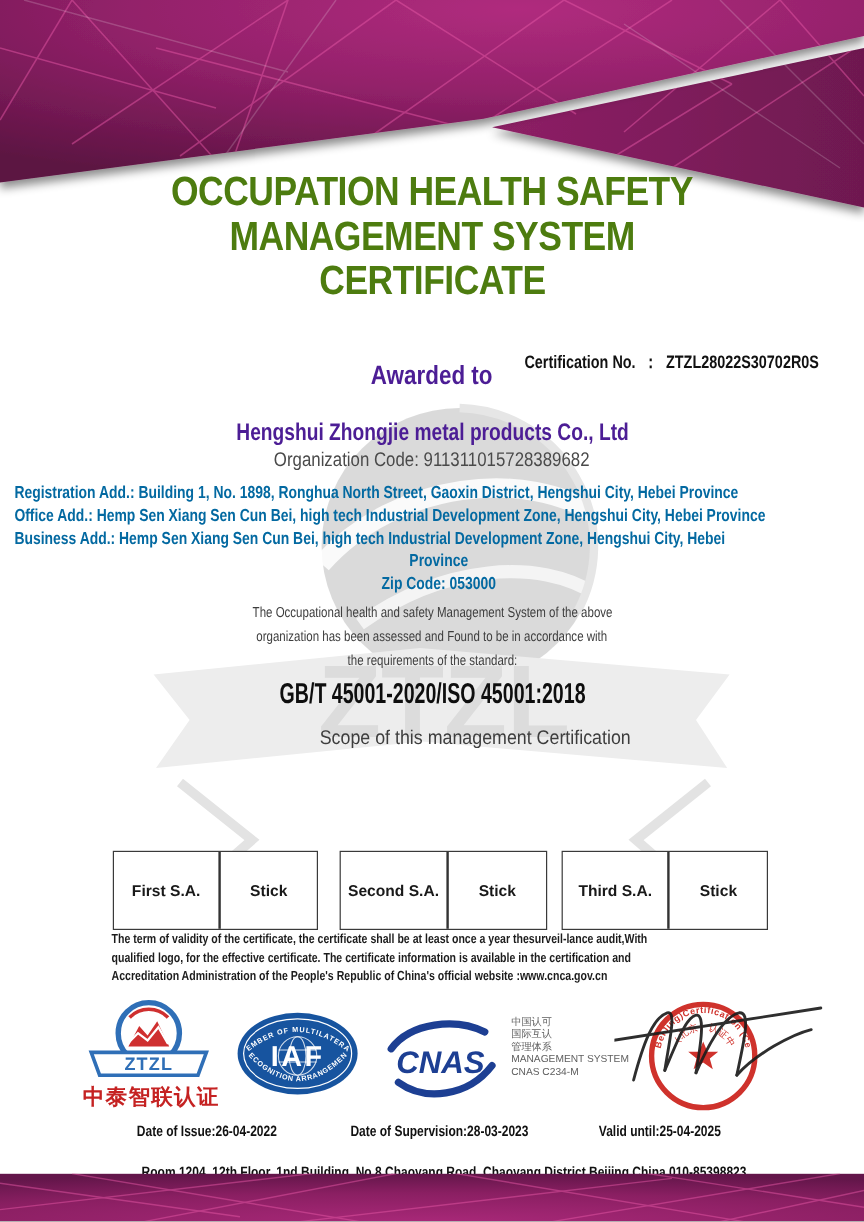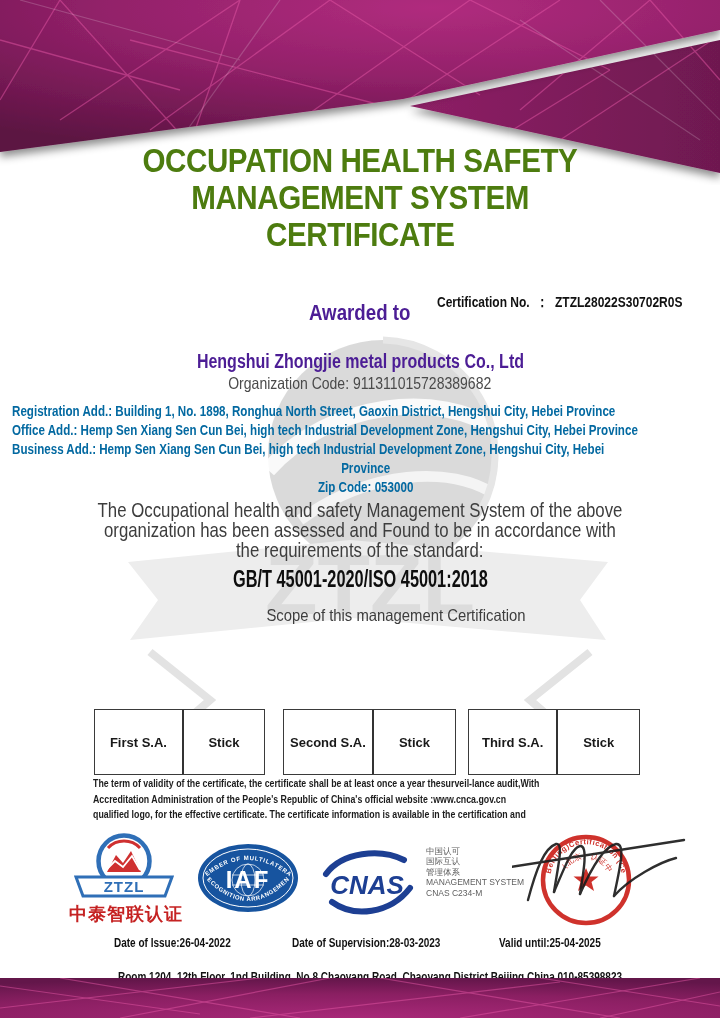--- a/index.html
+++ b/index.html
@@ -16,21 +16,21 @@
   .certno .cxl{--sx:0.8;}
   .awarded{top:300px;font-size:22px;}
   .awarded .cx{--sx:0.85;}
   .company{top:350px;font-size:20px;}
   .company .cx{--sx:0.8;}
   .orgcode{top:374px;font-size:16.5px;color:#4a4a4a;}
   .orgcode .cx{--sx:0.85;}
   .addrs{top:402px;font-size:14.5px;font-weight:bold;color:#0369a1;line-height:19px;padding-left:12px;width:708px;}
   .addrs .cxl{--sx:0.8;}
   .addr-c{text-align:center;padding-left:0;}
-  .assess{top:500px;font-size:21px;line-height:20px;color:#3d3d3d;}
+  .assess{top:500px;font-size:12px;line-height:20px;color:#3d3d3d;}
   .assess .cx{--sx:0.8;}
   .standard{top:565px;font-size:24px;font-weight:bold;color:#0e0e0e;}
   .standard .cx{--sx:0.68;}
   .scopelabel{top:606px;font-size:16.5px;color:#3d3d3d;padding-left:36px;}
   .scopelabel .cx{--sx:0.9;}
   .scopetext{top:637px;font-size:15px;font-weight:bold;color:#0e0e0e;line-height:23px;}
   .scopetext .cx{--sx:0.75;}
   .sa-row{position:absolute;top:709px;left:0;width:720px;height:70px;}
   .sa-box{position:absolute;top:0;height:64px;border:1.5px solid #3a3a3a;display:flex;background:#fff;}
   .sa-cell{display:flex;align-items:center;justify-content:center;font-size:13px;font-weight:bold;color:#191919;}
@@ -168,22 +168,22 @@
         <div class="sa-cell r">Stick</div>
       </div>
       <div class="sa-box" style="left:468px;width:170px;">
         <div class="sa-cell l">Third S.A.</div>
         <div class="sa-cell r">Stick</div>
       </div>
     </div>
 
     <div class="abs fineprint">
       <div><span class="cxl">The term of validity of the certificate, the certificate shall be at least once a year thesurveil-lance audit,With</span></div>
+      <div><span class="cxl">qualified logo, for the effective certificate. The certificate information is available in the certification and</span></div>
       <div><span class="cxl">Accreditation Administration of the People's Republic of China's official website :www.cnca.gov.cn</span></div>
-      <div><span class="cxl">qualified logo, for the effective certificate. The certificate information is available in the certification and</span></div>
     </div>
 
     <svg class="logo" style="left:64px;top:832px;" width="124" height="72" viewBox="0 0 124 72">
       <circle cx="60" cy="29" r="25.5" fill="#ffffff" stroke="#2f6fb7" stroke-width="4.5"></circle>
       <path d="M44,16 A22,22 0 0 1 76,16" stroke="#cf3030" stroke-width="3" fill="none"></path>
       <path d="M43,40 L52,23 L59,31 L67,19 L77,40 Z" fill="#cf3030"></path>
       <polyline points="42,38 51,29 59,35 68,24 76,38" stroke="#ffffff" stroke-width="1.8" fill="none"></polyline>
       <path d="M12,45 L108,45 L101,64 L19,64 Z" fill="#ffffff" stroke="#2f6fb7" stroke-width="3"></path>
       <text x="60" y="60" font-size="15" font-weight="bold" fill="#2f6fb7" text-anchor="middle" letter-spacing="1">ZTZL</text>
     </svg>

